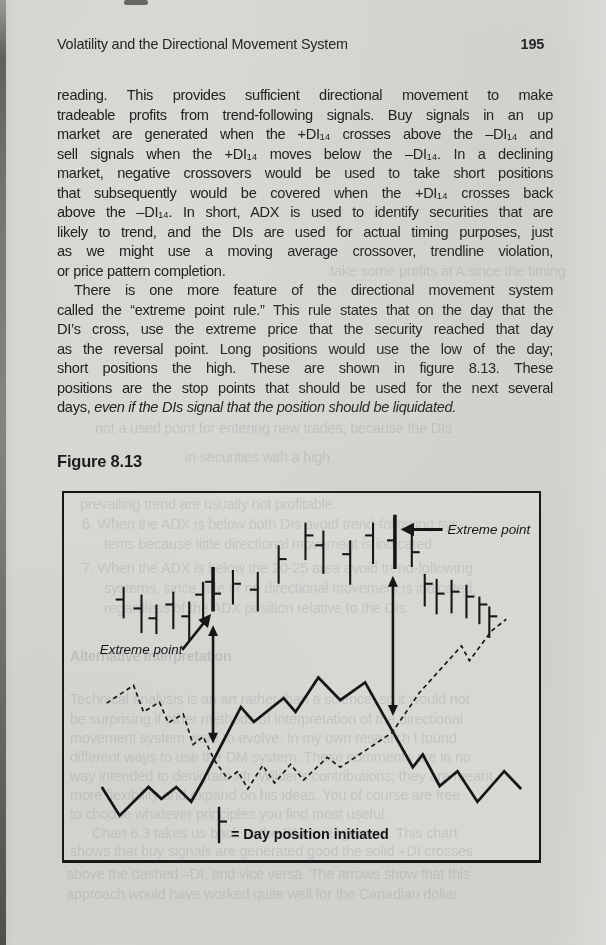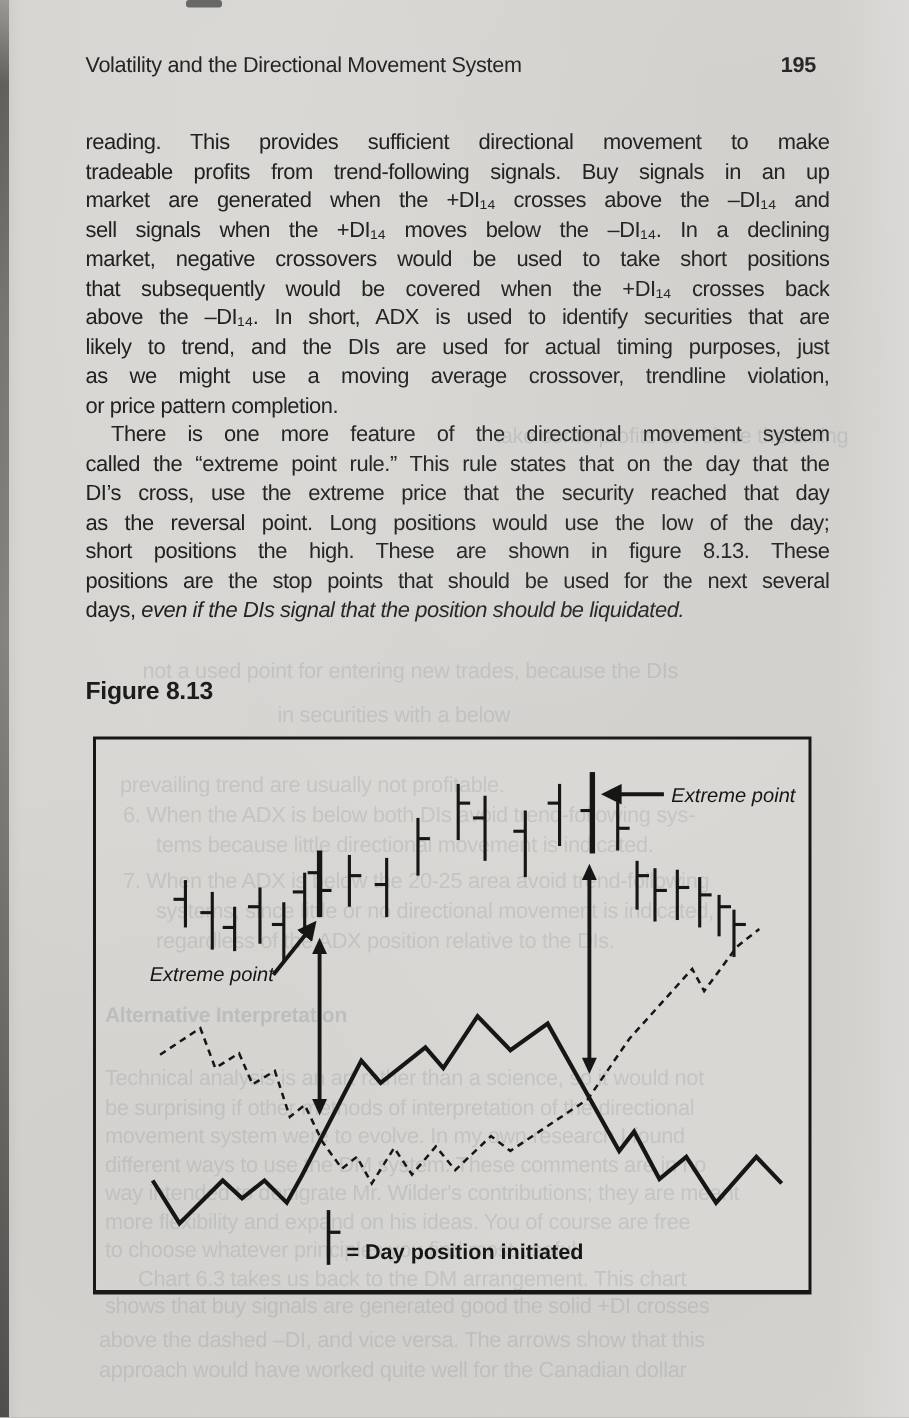--- a/index.html
+++ b/index.html
@@ -18,21 +18,21 @@
   .header .num{font-weight:bold;}
   .bodytext{position:absolute;left:57px;top:86px;width:496px;font-size:14.6px;line-height:19.5px;
     letter-spacing:-0.3px;color:#212121;}
   .line{height:19.5px;overflow:hidden;text-align:justify;text-align-last:justify;white-space:normal;}
   .line.last{text-align-last:left;}
   .line.indent{padding-left:17px;}
   .figure-label{position:absolute;left:57px;top:452px;font-size:16.5px;font-weight:bold;letter-spacing:-0.2px;color:#1c1c1c;}
   .figure-box{position:absolute;left:62px;top:491px;width:479px;height:372px;box-sizing:border-box;
     border:2.5px solid #161616;border-bottom-width:3.5px;background:#d8d7d3;}
   .figure-box svg{position:absolute;left:0;top:0;width:100%;height:100%;z-index:2;}
-  .ghost{position:absolute;color:rgba(95,100,120,0.16);font-size:14.5px;letter-spacing:-0.2px;white-space:nowrap;z-index:1;margin-top:20px;}
+  .ghost{position:absolute;color:rgba(95,100,120,0.16);font-size:14.5px;letter-spacing:-0.2px;white-space:nowrap;z-index:1;}
   .ghost.b{font-weight:bold;color:rgba(95,100,120,0.20);}
   .grain{position:absolute;left:0;top:0;width:606px;height:945px;pointer-events:none;
     background:
       radial-gradient(circle at 15% 85%, rgba(110,110,105,0.05), rgba(0,0,0,0) 30%),
       radial-gradient(circle at 60% 40%, rgba(255,255,255,0.05), rgba(0,0,0,0) 40%),
       radial-gradient(circle at 85% 15%, rgba(120,120,115,0.05), rgba(0,0,0,0) 35%);}
 </style>
 </head>
 <body>
 
@@ -155,18 +155,18 @@
         <text x="386" y="42" fill="#161616" font-family="&quot;Liberation Sans&quot;,&quot;DejaVu Sans&quot;,sans-serif" font-size="13.5" font-style="italic" font-weight="normal">Extreme point</text>
         <line x1="156" y1="318" x2="156" y2="355" stroke="#161616" stroke-width="2.4"></line>
         <line x1="156" y1="333" x2="164" y2="333" stroke="#161616" stroke-width="2.2"></line>
         <text x="168" y="351" fill="#161616" font-family="&quot;Liberation Sans&quot;,&quot;DejaVu Sans&quot;,sans-serif" font-size="14.5" font-style="normal" font-weight="bold">= Day position initiated</text>
       </svg>
   </div>
 
   <div id="page-ghosts">
       <div class="ghost" style="left: 330px; top: 263px;">take some profits at A since the timing</div>
       <div class="ghost" style="left: 95px; top: 420px;">not a used point for entering new trades, because the DIs</div>
-      <div class="ghost" style="left: 185px; top: 449px;">in securities with a below</div>
+      <div class="ghost" style="left: 185px; top: 449px;">in securities with a high</div>
       <div class="ghost" style="left: 66px; top: 866px;">above the dashed –DI, and vice versa. The arrows show that this</div>
       <div class="ghost" style="left: 66px; top: 886px;">approach would have worked quite well for the Canadian dollar</div>
     </div>
   <div class="grain"></div>
 </div>
 
 </body></html>

